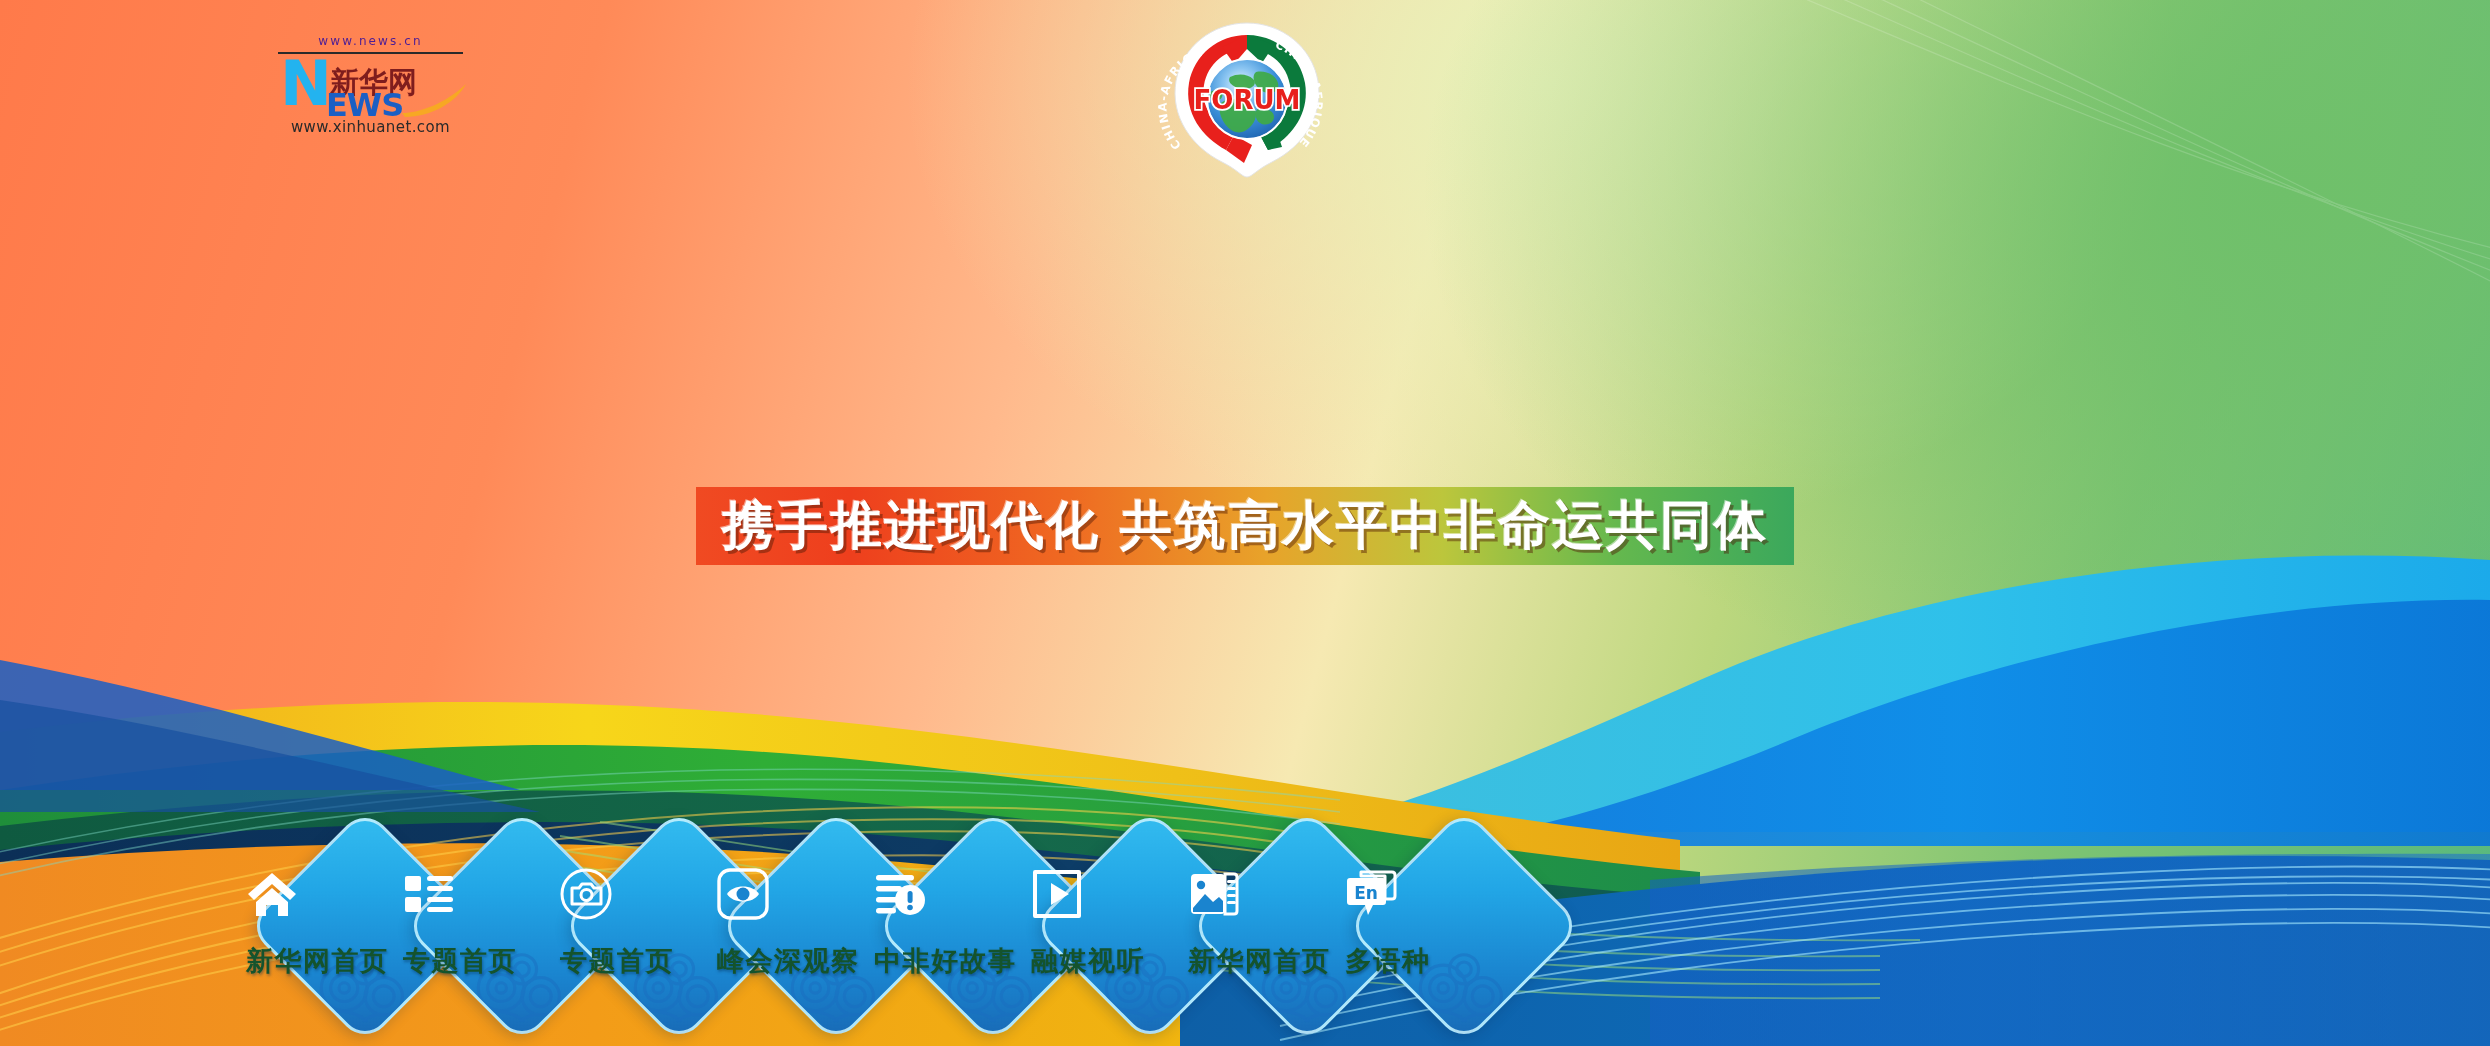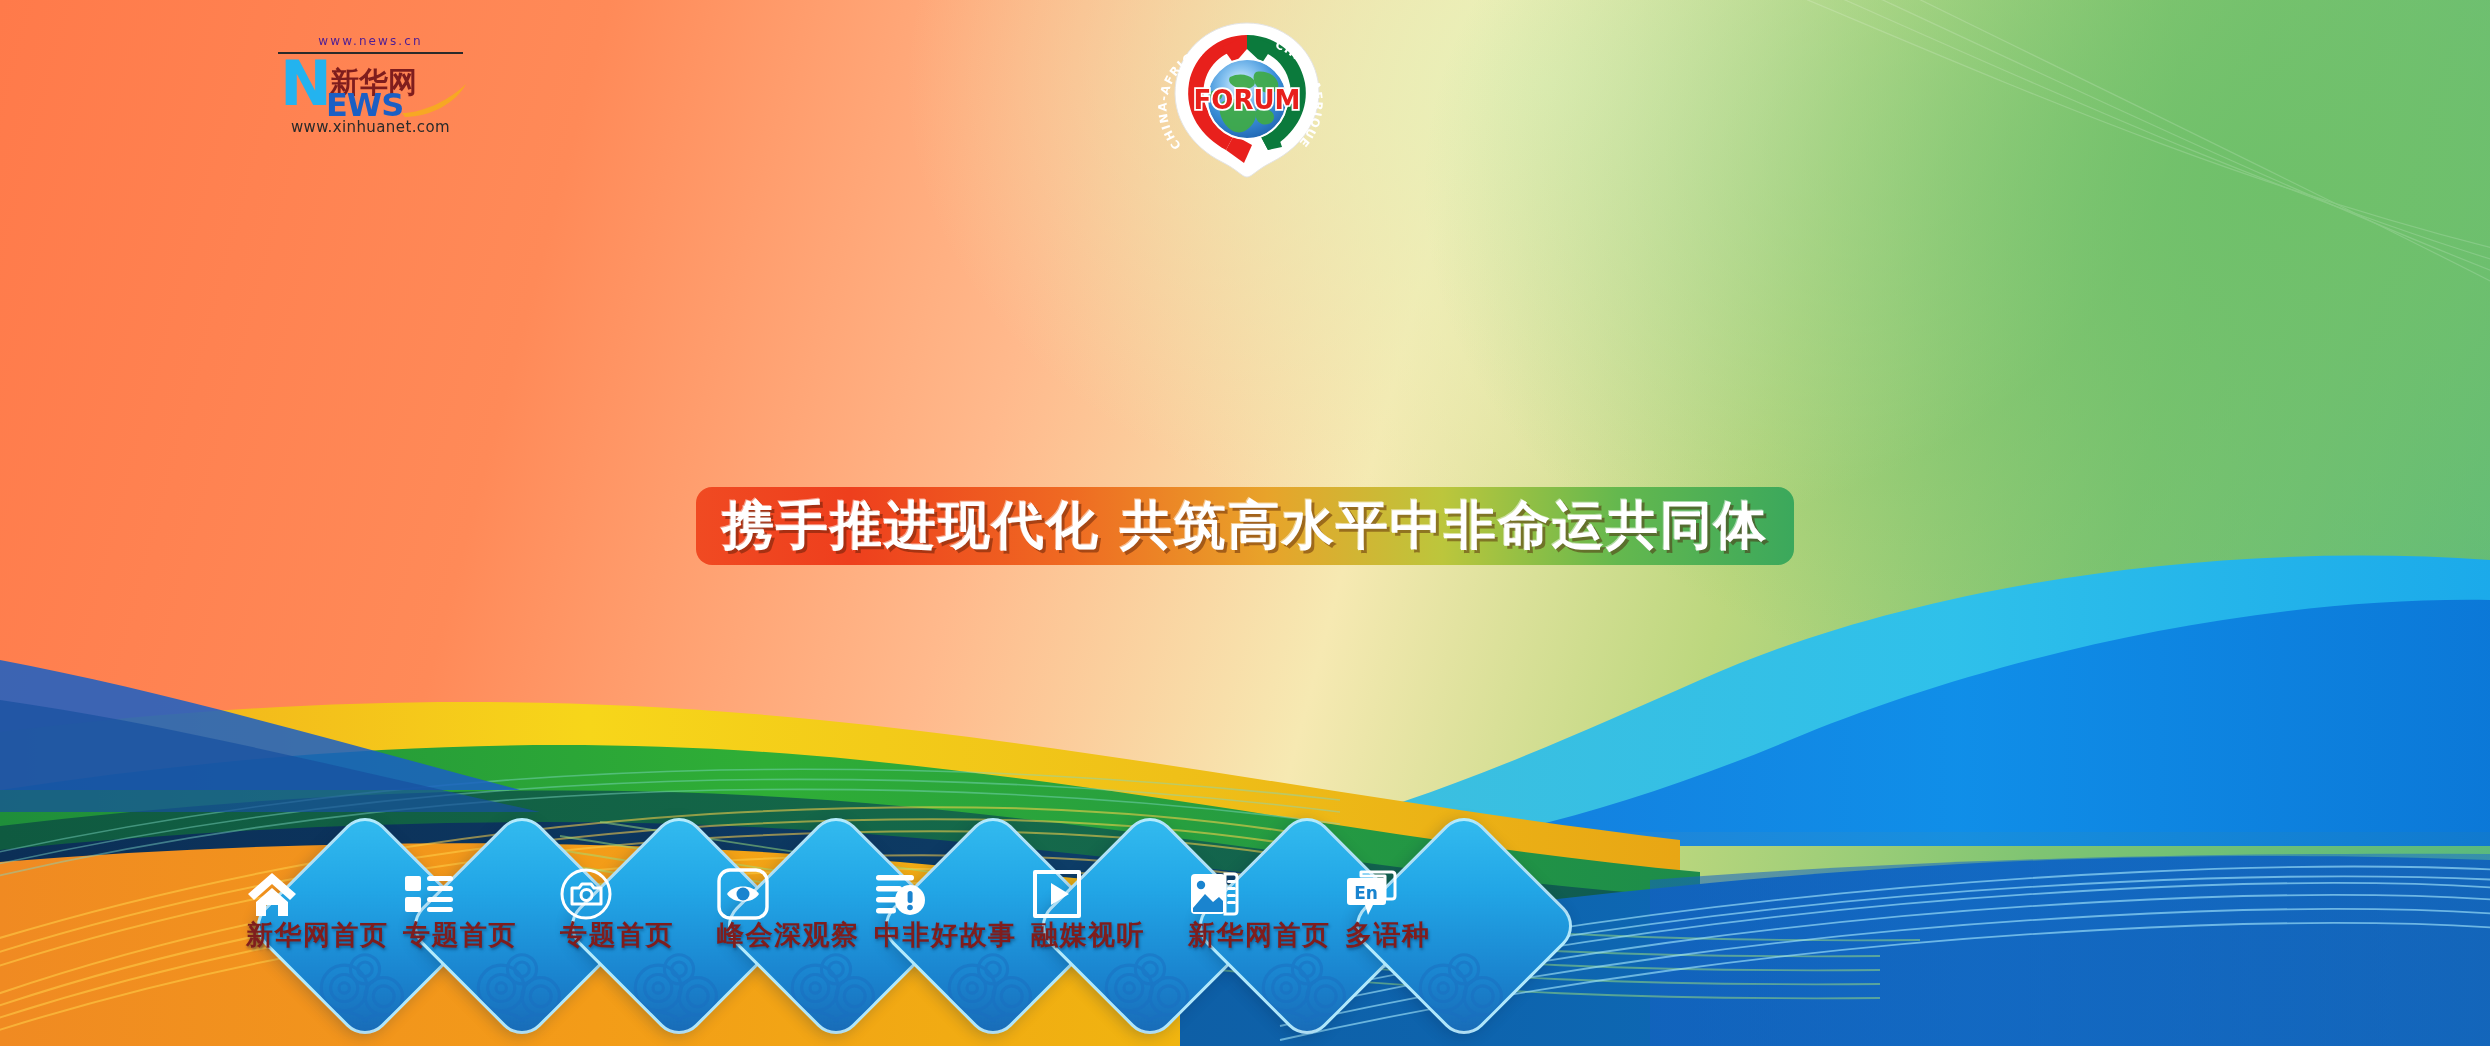--- a/index.html
+++ b/index.html
@@ -69,21 +69,20 @@
     -webkit-text-fill-color:transparent;
     filter:drop-shadow(2px 2px 0 rgba(120,45,10,.6));
     display:inline-block;
   }
 
   
   #slogan-wrap{ position:absolute; left:0; top:487px; width:2490px; display:flex; justify-content:center; }
   #slogan-band{
     position:relative; padding:7px 26px 9px;
     background:linear-gradient(90deg,#f04a22 0%,#ee3f1d 14%,#ef6a22 34%,#e8a32a 52%,#bcc63c 68%,#64b84e 84%,#3ba85c 100%);
-    border-radius:16px;
   }
   #slogan-band .txt{
     font-size:52px; font-weight:bold; letter-spacing:2px; line-height:62px; color:#ffffff;
     text-shadow:3px 3px 0 rgba(80,25,5,.45), -1px -1px 0 rgba(255,255,255,.5);
     white-space:nowrap;
   }
 
   
   #dateline{
     position:absolute; left:0; top:637px; width:2490px; text-align:center;
@@ -110,21 +109,22 @@
     transform:rotate(-45deg); transform-origin:center; opacity:.5;
   }
   .nav-item{ position:absolute; top:0; width:238px; height:240px; }
   .nav-face{
     position:absolute; left:0; top:0; width:238px; height:240px;
     display:flex; flex-direction:column; justify-content:flex-start;
     pointer-events:none;
   }
   .nav-icon{ margin-top:62px; width:52px; height:52px; display:block; }
   .nav-label{
-    font-size:27px; font-weight:bold; color:#7f1d1d; letter-spacing:1.5px; line-height:30px;
+    margin-top:26px;
+    font-size:27px; font-weight:bold; color:#14532d; letter-spacing:1.5px; line-height:30px;
     text-shadow:1px 2px 3px rgba(0,40,80,.45);
     white-space:nowrap;
   }
 </style>
 </head>
 <body>
 
 <div id="stage">
 
   <div class="bg-base"></div>

